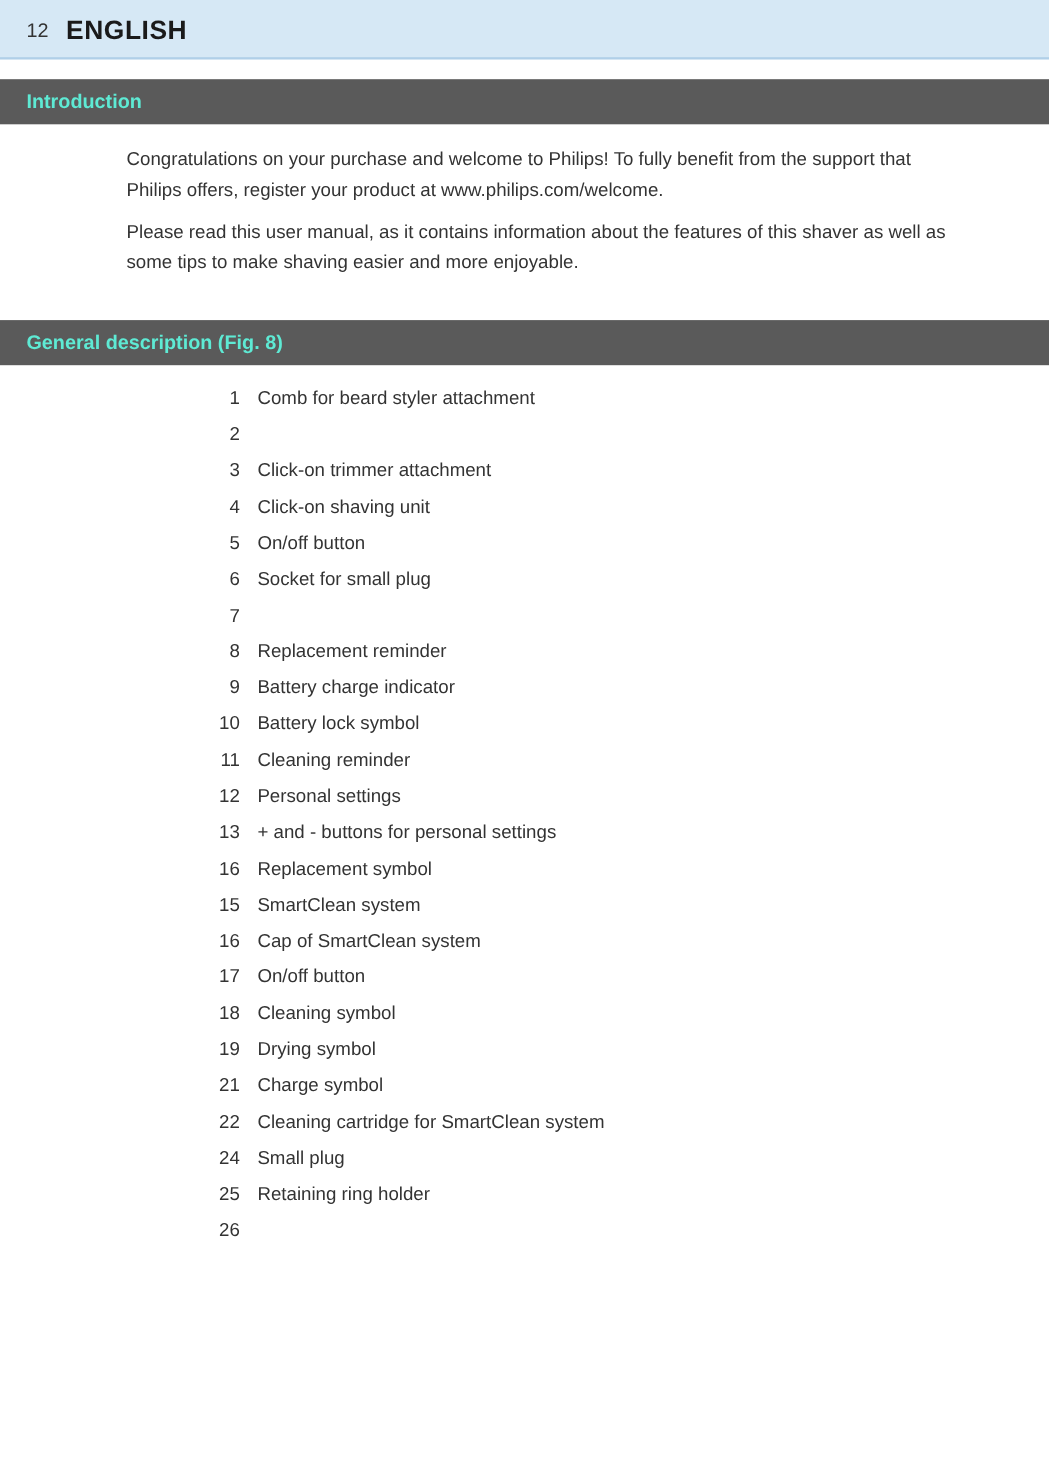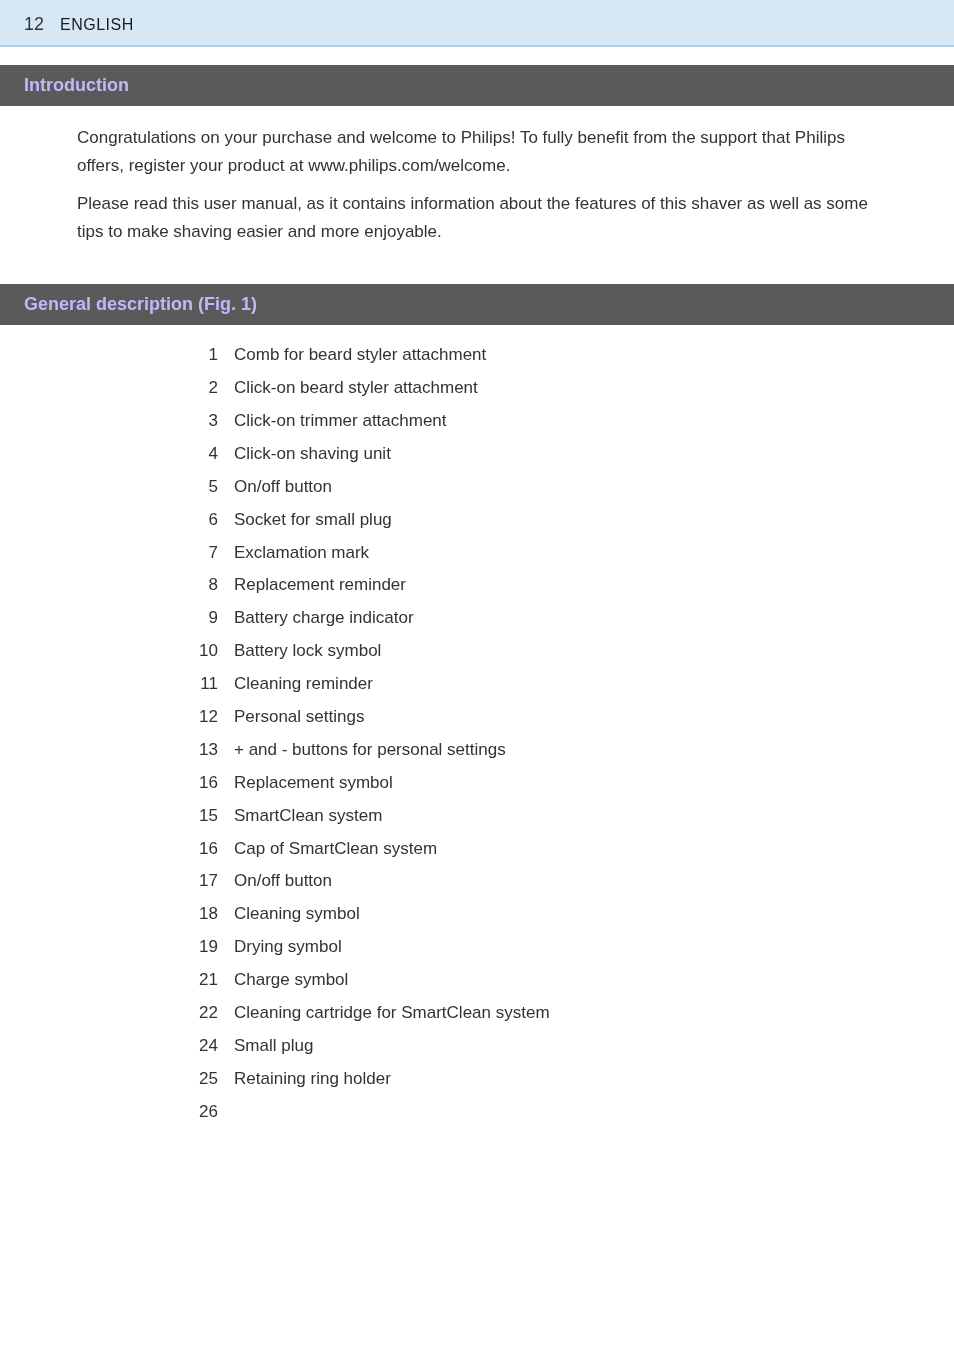--- a/index.html
+++ b/index.html
@@ -26,37 +26,37 @@
       border-bottom: 2px solid #b0cfe8;
     }
 
     .page-number {
       font-size: 18px;
       color: #333;
       font-weight: normal;
     }
 
     .page-title {
-      font-size: 16px;
-      font-weight: 400;
+      font-size: 24px;
+      font-weight: 700;
       color: #1a1a1a;
       letter-spacing: 0.5px;
     }
 
     .section-header {
       background: #5a5a5a;
-      color: #c4b5fd;
+      color: #5eead4;
       padding: 10px 24px;
       font-size: 18px;
       font-weight: bold;
       margin: 18px 0 0 0;
     }
 
     .section-content {
-      padding: 18px 80px 10px 77px;
+      padding: 18px 80px 10px 115px;
       line-height: 1.65;
       font-size: 17px;
       color: #333;
     }
 
     .section-content p {
       margin-bottom: 10px;
     }
 
     .items-list {
@@ -97,50 +97,48 @@
 
 <div>
   <div class="section-header">Introduction</div>
   <div class="section-content">
     <p>Congratulations on your purchase and welcome to Philips! To fully benefit from the support that Philips offers, register your product at www.philips.com/welcome.</p>
     <p>Please read this user manual, as it contains information about the features of this shaver as well as some tips to make shaving easier and more enjoyable.</p>
   </div>
 </div>
 
 <div>
-  <div class="section-header">General description  (Fig. 1)</div>
+  <div class="section-header">General description  (Fig. 8)</div>
   <ul class="items-list">
 
   <li>
     <span class="item-number">1</span>
     <span class="item-label">Comb for beard styler attachment</span>
   </li>
       <li>
     <span class="item-number">2</span>
-    <span class="item-label">Click-on beard styler attachment</span>
   </li>
       <li>
     <span class="item-number">3</span>
     <span class="item-label">Click-on trimmer attachment</span>
   </li>
       <li>
     <span class="item-number">4</span>
     <span class="item-label">Click-on shaving unit</span>
   </li>
       <li>
     <span class="item-number">5</span>
     <span class="item-label">On/off button</span>
   </li>
       <li>
     <span class="item-number">6</span>
     <span class="item-label">Socket for small plug</span>
   </li>
       <li class="highlight-item">
     <span class="item-number">7</span>
-    <span class="item-label">Exclamation mark</span>
   </li>
       <li>
     <span class="item-number">8</span>
     <span class="item-label">Replacement reminder</span>
   </li>
       <li>
     <span class="item-number">9</span>
     <span class="item-label">Battery charge indicator</span>
   </li>
       <li>

